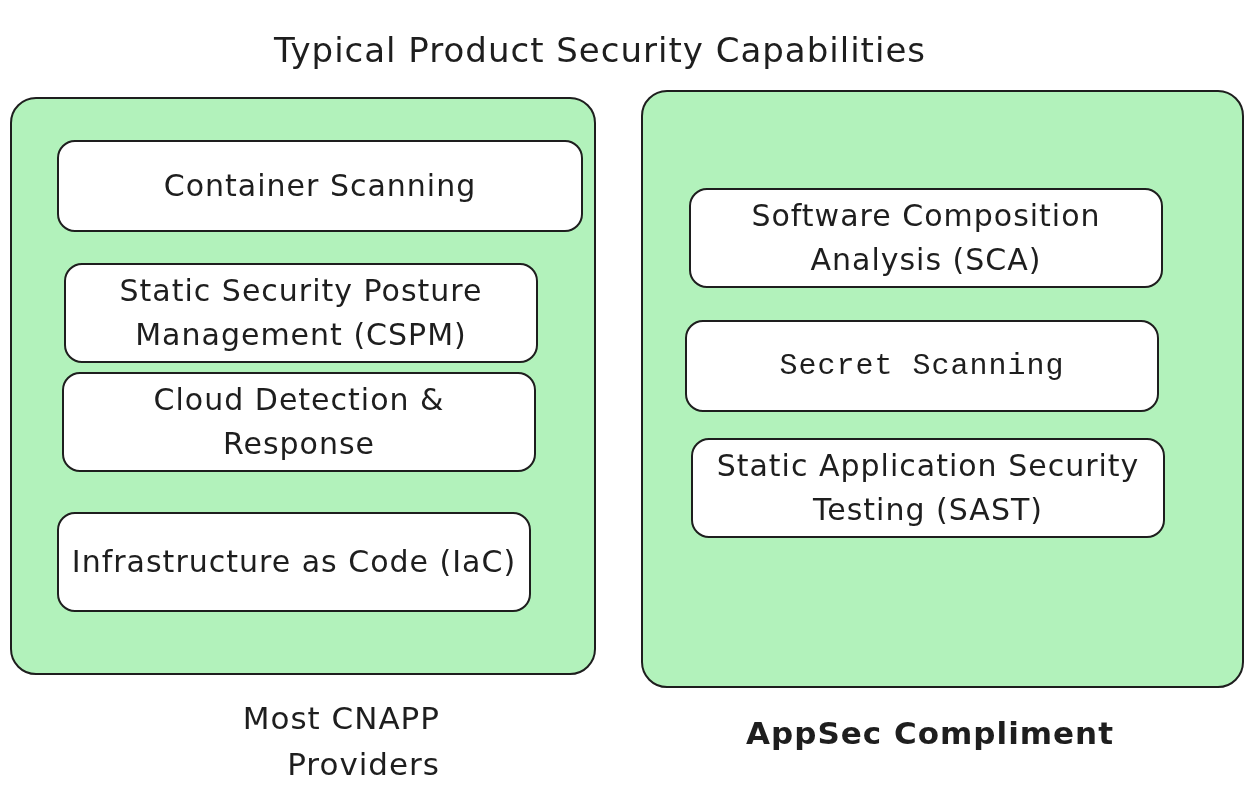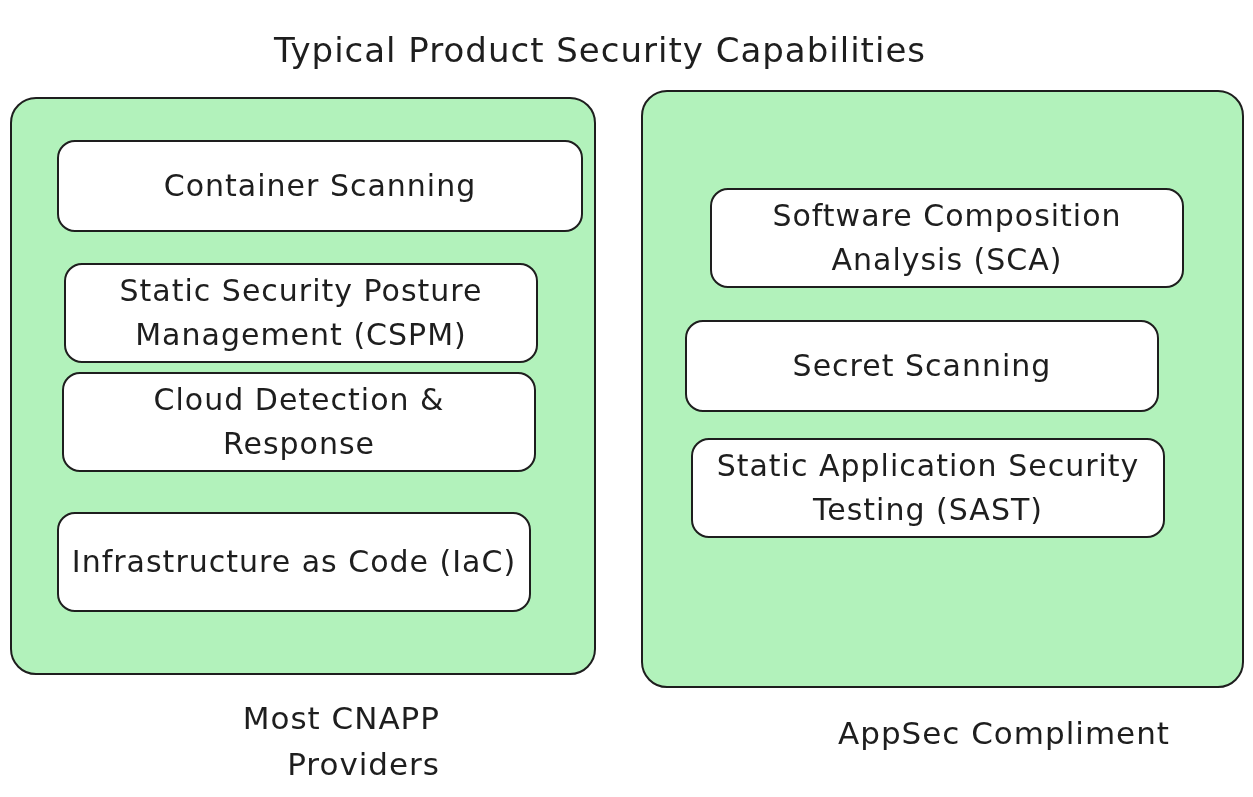--- a/index.html
+++ b/index.html
@@ -21,16 +21,16 @@
 <div class="title">Typical Product Security Capabilities</div>
 
 <div class="group g-left"></div>
 <div class="card" style="left:57px;top:140px;width:526px;height:92px;text-align:center;">Container Scanning</div>
 <div class="card" style="left:64px;top:263px;width:474px;height:100px;padding:0 20px;">Static Security Posture Management (CSPM)</div>
 <div class="card" style="left:62px;top:372px;width:474px;height:100px;padding:0 70px;">Cloud Detection &amp; Response</div>
 <div class="card" style="left:57px;top:512px;width:474px;height:100px;padding:0 4px;">Infrastructure as Code (IaC)</div>
 <div class="label" style="left:160px;top:695px;width:280px;">Most CNAPP Providers</div>
 
 <div class="group g-right"></div>
-<div class="card" style="left:710px;top:188px;width:474px;height:100px;padding:0 40px;">Software Composition Analysis (SCA)</div>
-<div class="card" style="left:685px;top:320px;width:474px;height:92px;">Secret Scanning</div>
+<div class="card" style="left:689px;top:188px;width:474px;height:100px;padding:0 40px;">Software Composition Analysis (SCA)</div>
+<div class="card" style="left:685px;top:320px;width:474px;height:92px;font-family:Liberation Mono, monospace;">Secret Scanning</div>
 <div class="card" style="left:691px;top:438px;width:474px;height:100px;padding:0 0;">Static Application Security Testing (SAST)</div>
-<div class="label" style="left:780px;top:710px;width:390px;">AppSec Compliment</div>
+<div class="label" style="left:724px;top:710px;width:390px;font-weight:bold;">AppSec Compliment</div>
 
 </body></html>

